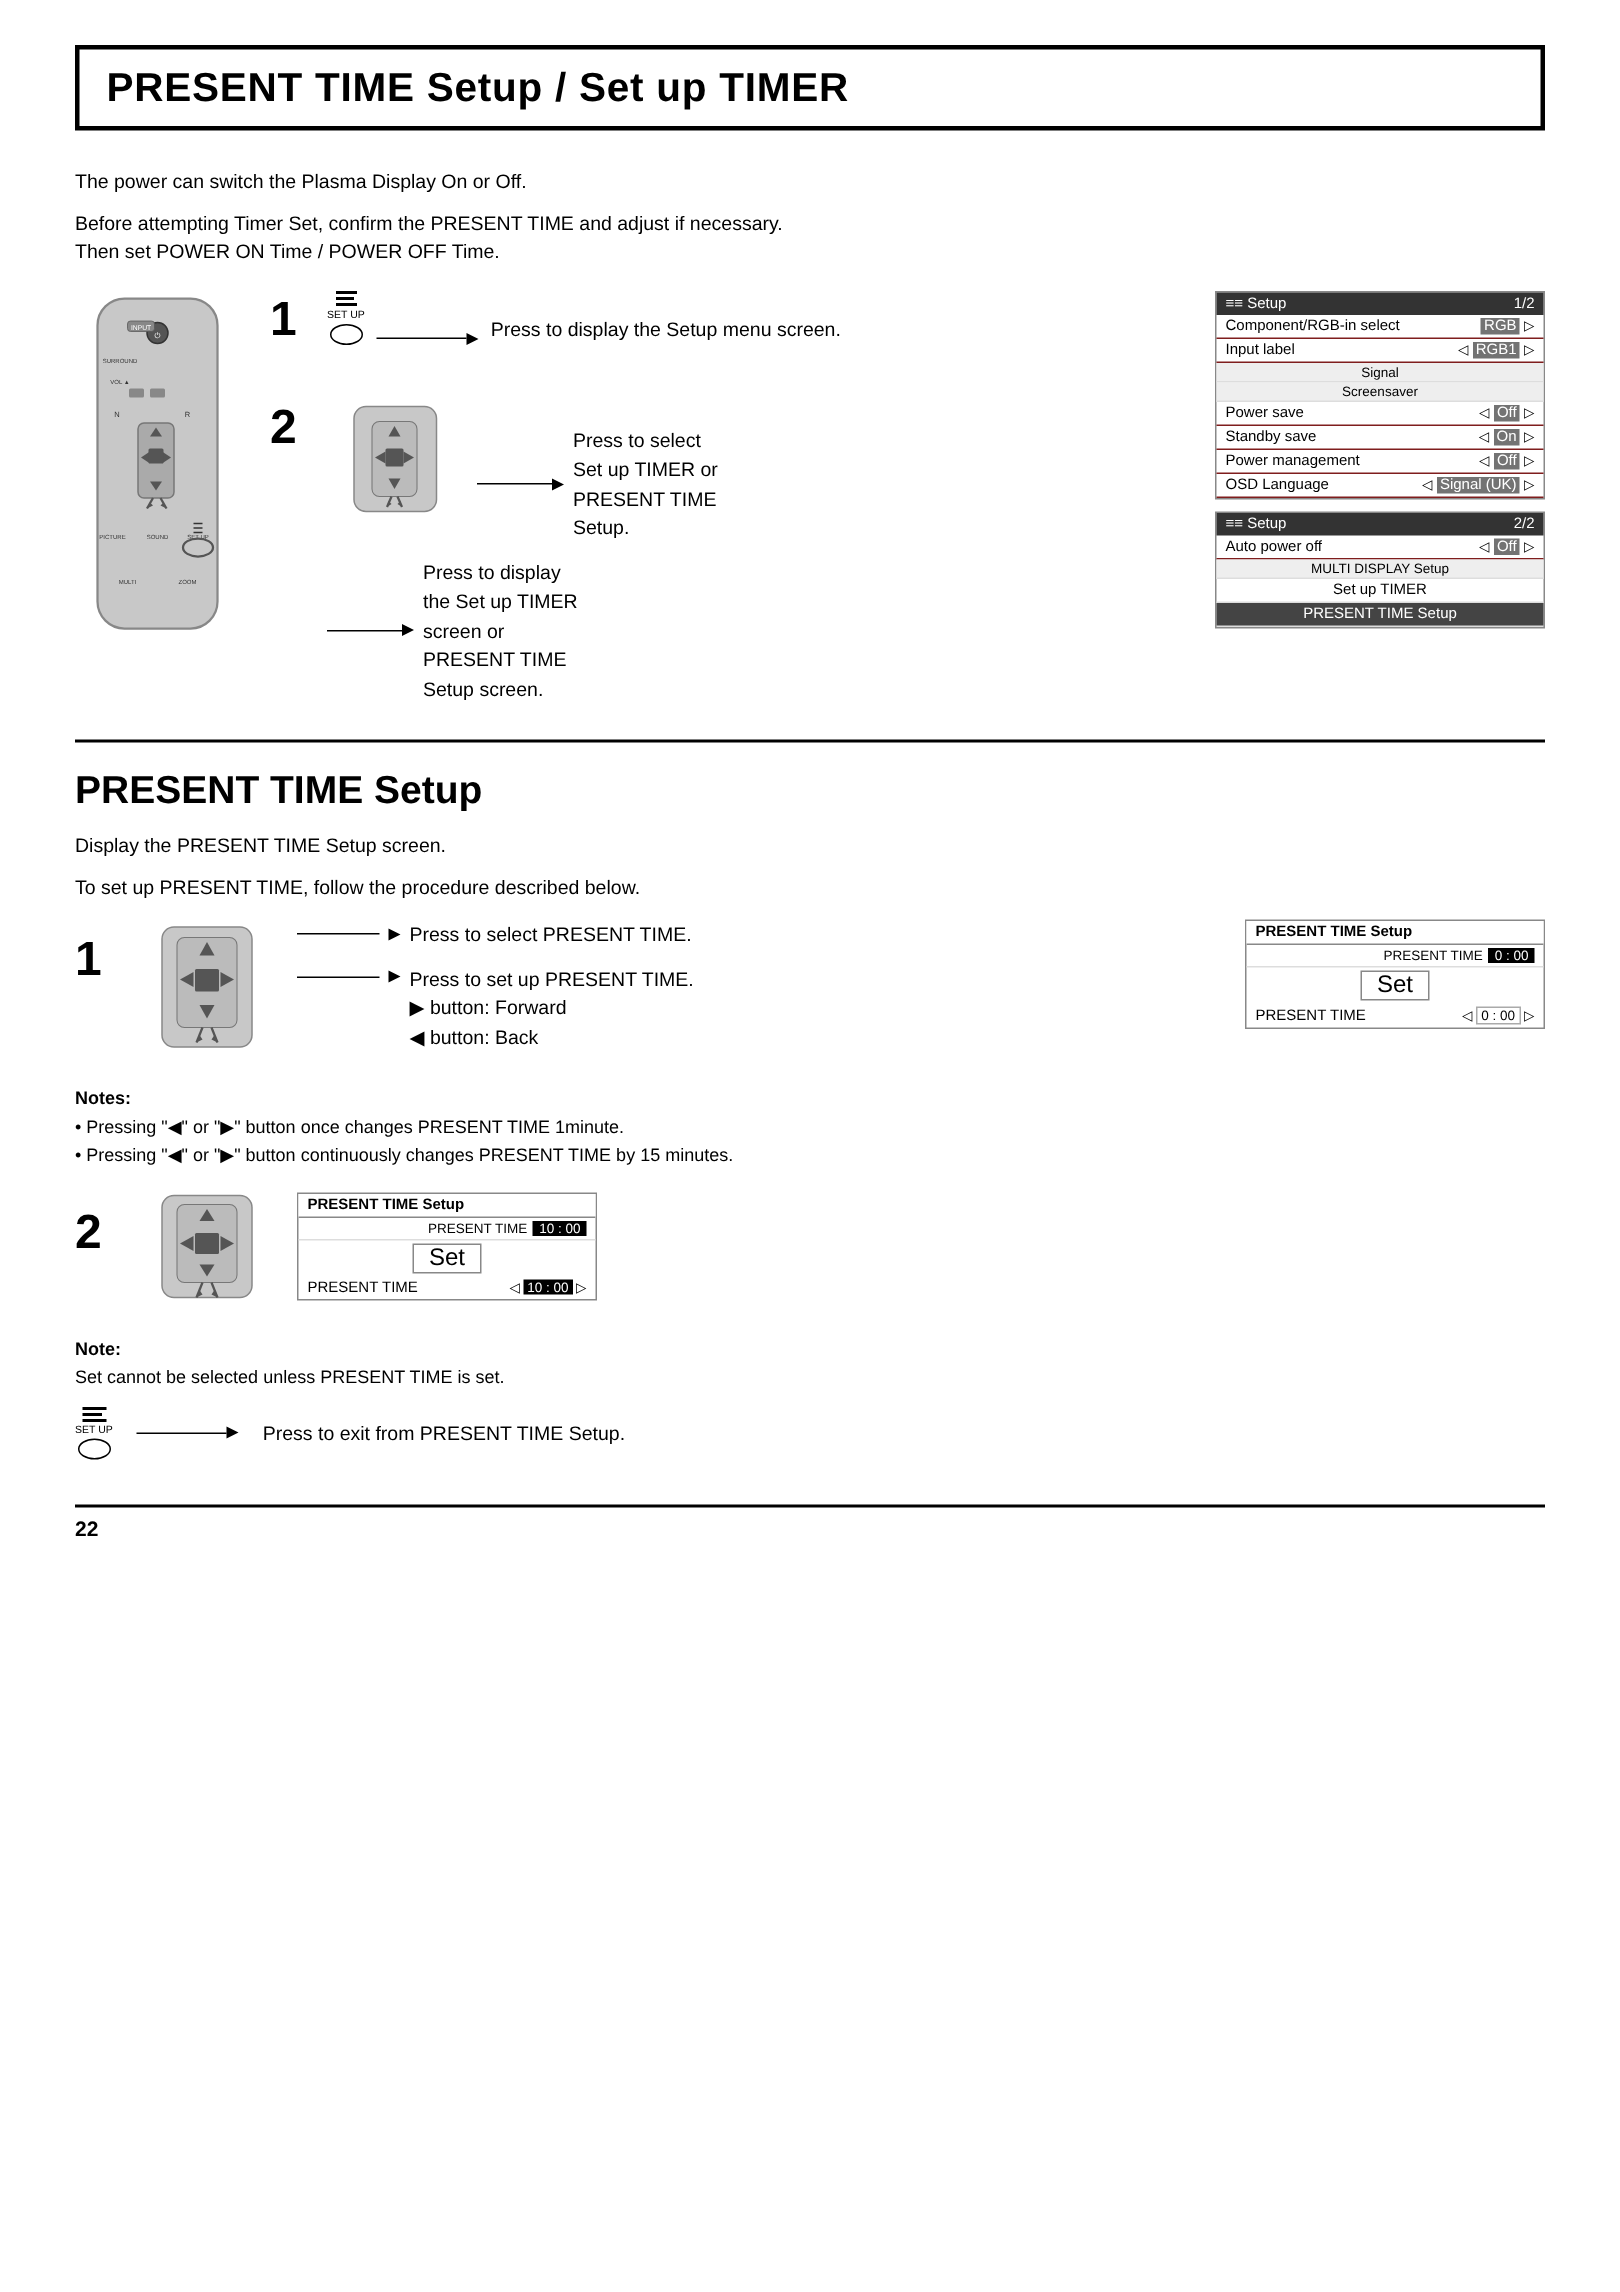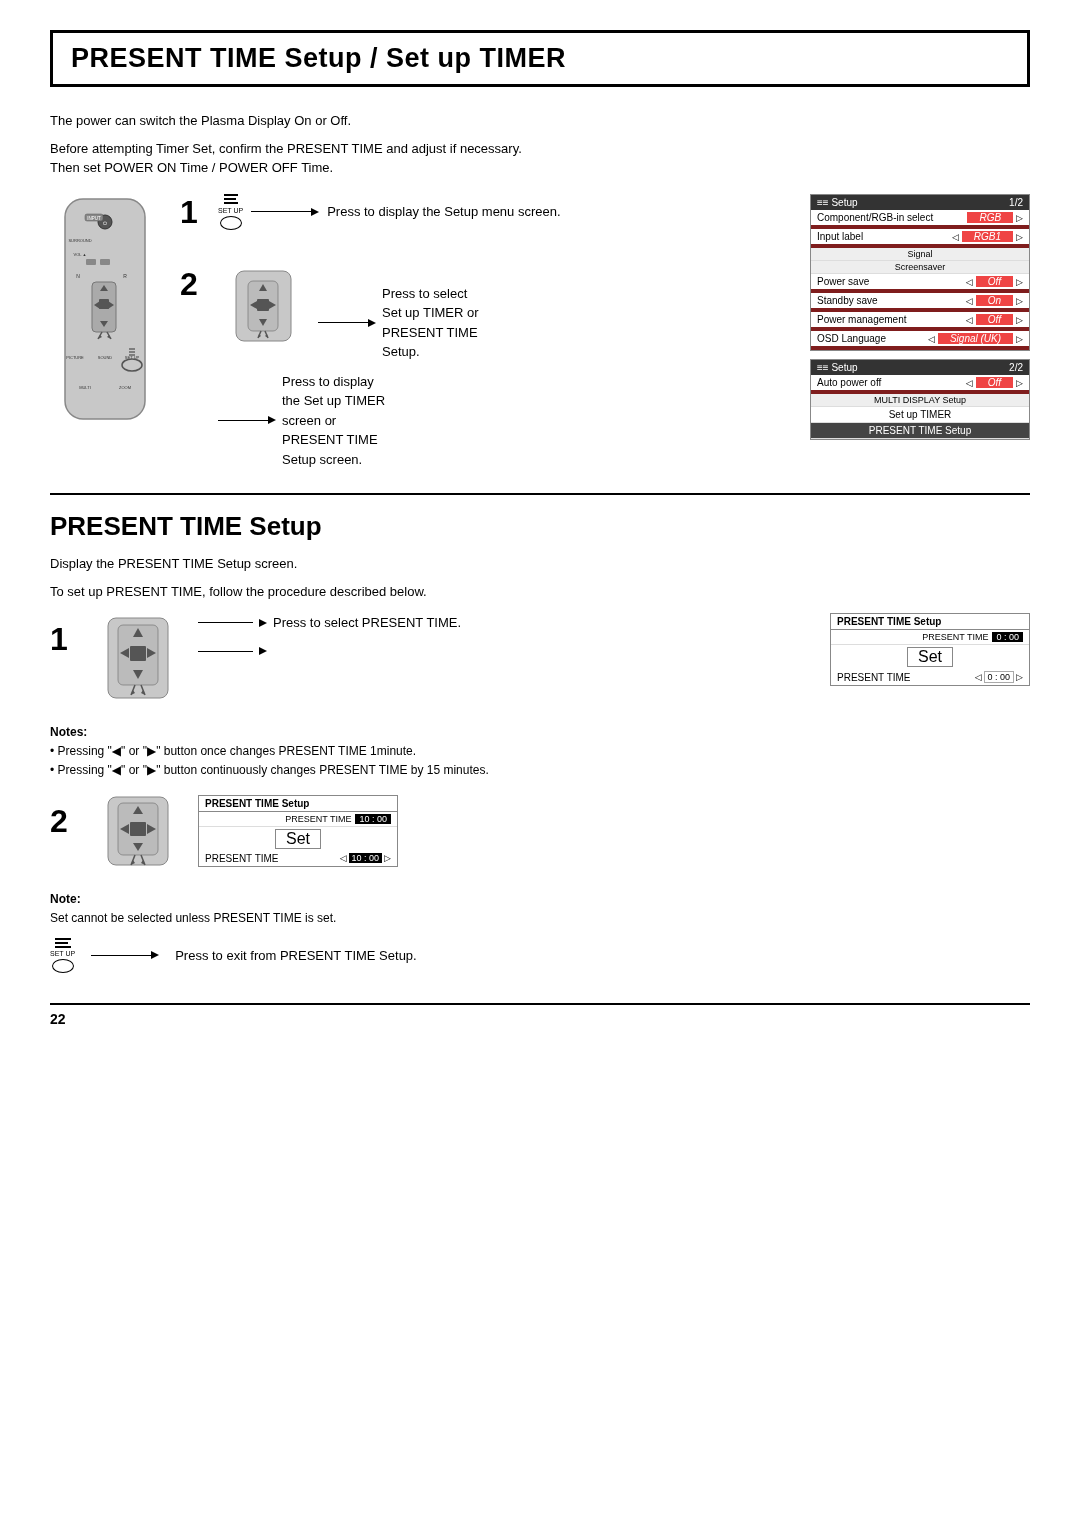--- a/index.html
+++ b/index.html
@@ -64,34 +64,33 @@
       padding: 2px 6px;
       font-size: 10px;
       display: flex;
       justify-content: space-between;
     }
     .screen-box .screen-row {
       display: flex;
       justify-content: space-between;
       align-items: center;
       padding: 2px 6px;
-      border-bottom: 4px solid #7f1d1d;
+      border-bottom: 1px solid #7f1d1d;
       font-size: 10px;
       text-align: right;
     }
     .screen-box .screen-row .val {
       display: flex;
       align-items: center;
       gap: 3px;
     }
     .screen-box .screen-row .val .highlight {
-      background: #ef4444;
+      background: #737373;
       color: #fff;
-      padding: 0 12px;
-      font-style: italic;
+      padding: 0 2px;
     }
     .screen-box .screen-divider {
       text-align: center;
       font-size: 9px;
       padding: 1px 0;
       background: #eee;
       border-bottom: 1px solid #ddd;
     }
     .screen-box .screen-item {
       text-align: center;
@@ -314,21 +313,21 @@
       <text x="75" y="195" text-anchor="middle" font-size="4" fill="#333">ZOOM</text>
     </svg>
   </div>
 
   <div class="middle-steps">
 
     <div class="step-block">
       <div class="step-block-number">1</div>
       <div class="step-block-arrows">
 
-        <div style="display:flex;align-items:center;gap:8px;margin-bottom:6px;">
+        <div style="display:flex;align-items:flex-end;gap:8px;margin-bottom:6px;">
           <div class="setup-icon">
             <div class="lines">
               <span style="width:14px;"></span>
               <span style="width:12px;"></span>
               <span style="width:14px;"></span>
             </div>
             <div style="font-size:7px;margin-bottom:2px;">SET UP</div>
             <div class="btn-oval" style="border:1.5px solid #000;border-radius:50%;width:22px;height:14px;display:flex;align-items:center;justify-content:center;font-size:8px;"></div>
           </div>
           <div style="display:flex;align-items:center;">
@@ -503,20 +502,25 @@
     </div>
     <div style="flex:1;">
       <div style="display:flex;align-items:center;gap:6px;margin-bottom:10px;">
         <div style="width:55px;height:1px;background:#000;"></div>
         <div style="width:0;height:0;border-top:4px solid transparent;border-bottom:4px solid transparent;border-left:8px solid #000;"></div>
         <span class="instruction-text">Press to select PRESENT TIME.</span>
       </div>
       <div style="display:flex;align-items:flex-start;gap:6px;margin-bottom:4px;">
         <div style="width:55px;height:1px;background:#000;margin-top:8px;"></div>
         <div style="width:0;height:0;border-top:4px solid transparent;border-bottom:4px solid transparent;border-left:8px solid #000;margin-top:4px;"></div>
+        <div class="instruction-text">
+          <span>Press to set up PRESENT TIME.</span><br>
+          <span>▶ button: Forward</span><br>
+          <span>◀ button: Back</span>
+        </div>
       </div>
     </div>
 
     <div class="pt-screen">
       <div class="pt-header">PRESENT TIME Setup</div>
       <div style="display:flex;justify-content:flex-end;padding:2px 6px;font-size:9px;border-bottom:1px solid #ddd;">
         <span style="margin-right:4px;">PRESENT TIME</span>
         <span style="background:#000;color:#fff;padding:0 4px;font-size:9px;">0 : 00</span>
       </div>
       <div class="pt-set-row">

